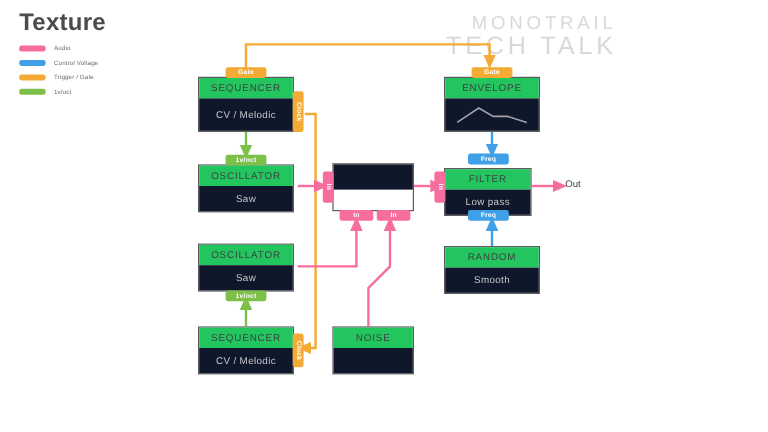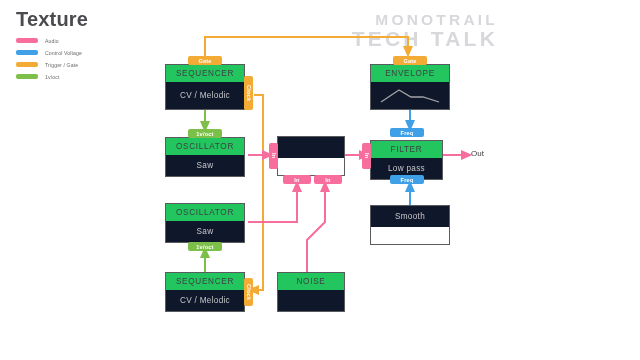--- a/index.html
+++ b/index.html
@@ -1,37 +1,37 @@
 <!DOCTYPE html>
 <html><head>
 <meta charset="utf-8">
 <style>
   html,body{margin:0;padding:0;}
   body{
     width:640px;height:360px;background:#ffffff;overflow:hidden;
     font-family:"Liberation Sans", sans-serif;
     position:relative;
   }
-  #stage{position:absolute;left:0;top:0;width:512px;height:360px;}
+  #stage{position:absolute;left:0;top:0;width:512px;height:360px;padding-left:16px;}
 
   
   .title{
     position:absolute;left:16px;top:8px;
     font-size:20px;font-weight:700;color:#4b4b4f;letter-spacing:0.2px;
   }
 
   
   .legend{position:absolute;left:16px;top:36px;}
   .legend-row{display:flex;align-items:center;height:9px;margin-bottom:3px;}
   .swatch{width:22px;height:5px;border-radius:2px;display:block;}
   .legend-label{margin-left:7px;font-size:5.2px;color:#6d6d72;letter-spacing:.1px;white-space:nowrap;}
 
   
   .logo{position:absolute;right:14px;top:12px;text-align:right;
-        color:#d8d8dc;font-weight:700;line-height:1.05;}
+        color:#d8d8dc;font-weight:400;line-height:1.05;}
   .logo-1{font-size:15.5px;letter-spacing:3.2px;}
   .logo-2{font-size:21px;letter-spacing:3.2px;}
 
   
   #cables{position:absolute;left:0;top:0;width:640px;height:360px;}
 
   
   .module{position:absolute;border:1.6px solid #5b5b5f;box-sizing:border-box;background:#fff;}
   .mod-head{
     height:17px;background:#22c55e;color:#3f3f44;
@@ -169,20 +169,21 @@
     <div class="mod-head">FILTER</div>
     <div class="mod-body" style="height:21px;">Low pass</div>
   </div>
   <div class="port p-freq" style="left:390px;top:128px;width:34px;height:9px;">Freq</div>
   <div class="port p-freq" style="left:390px;top:175px;width:34px;height:9px;">Freq</div>
   <div class="port p-in vert" style="left:362px;top:143px;width:9px;height:26px;">In</div>
 
   <div class="out-label" style="left:471px;top:149px;">Out</div>
 
   <div class="module" style="left:370px;top:205px;width:80px;height:40px;">
+    <div class="mod-head">RANDOM</div>
     <div class="mod-body" style="height:21px;">Smooth</div>
   </div>
 
   <div class="module" style="left:165px;top:203px;width:80px;height:40px;">
     <div class="mod-head">OSCILLATOR</div>
     <div class="mod-body" style="height:21px;">Saw</div>
   </div>
   <div class="port p-voct" style="left:188px;top:242px;width:34px;height:9px;">1v/oct</div>
 
   <div class="module" style="left:165px;top:272px;width:80px;height:40px;">

